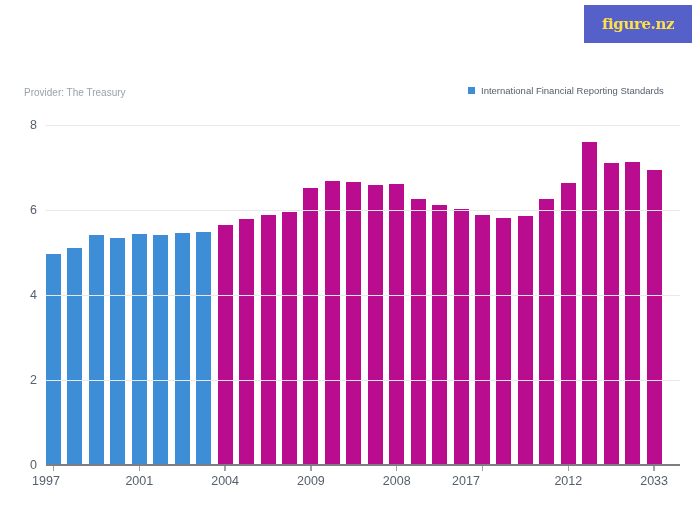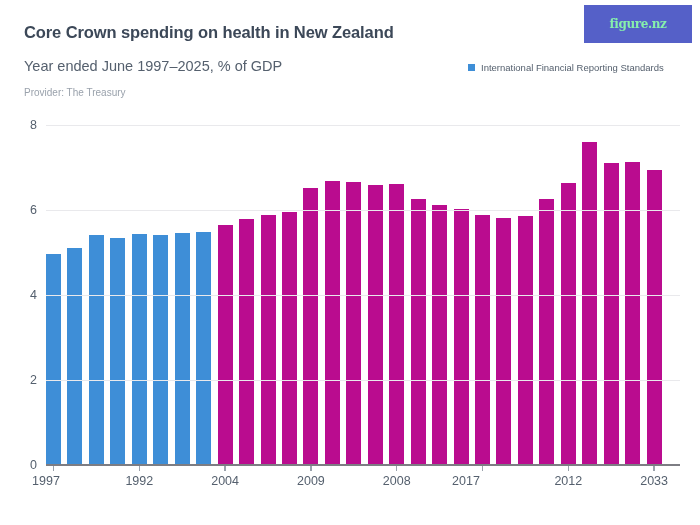--- a/index.html
+++ b/index.html
@@ -57,38 +57,39 @@
     top: 5px;
     width: 108px;
     height: 38px;
     background: #5560c8;
     display: flex;
     align-items: center;
     justify-content: center;
   }
   .logo-text {
     font-family: "DejaVu Serif", serif;
-    font-size: 12px;
+    font-size: 15px;
     font-weight: bold;
-    color: #86efac;
+    color: #fde047;
     letter-spacing: -0.4px;
     line-height: 1;
   }
 
   
   .legend {
     position: absolute;
     left: 468px;
     top: 62px;
   }
   .legend-row {
     display: flex;
     align-items: center;
     margin-bottom: 6px;
     white-space: nowrap;
+    margin-top: 23px;
   }
   .legend-swatch {
     width: 7px;
     height: 7px;
     margin-right: 6px;
     flex: 0 0 auto;
   }
   .legend-label {
     font-size: 9.5px;
     color: #55606e;
@@ -162,22 +163,20 @@
     top: 340px;
     width: 100%;
     height: 34px;
   }
 </style>
 </head>
 <body>
 
 <div class="page">
 
-  <div class="title">Core Crown spending on health in New Zealand</div>
-  <div class="subtitle">Year ended June 1997–2025, % of GDP</div>
   <div class="provider">Provider: The Treasury</div>
 
   <div class="logo">
     <span class="logo-text">figure.nz</span>
   </div>
 
   <div class="legend" id="legend">
       <div class="legend-row">
         <span class="legend-swatch" style="background: rgb(62, 142, 215);"></span>
         <span class="legend-label">International Financial Reporting Standards</span>
@@ -213,21 +212,21 @@
         <div class="bar pbe" title="2021: 6.63% of GDP" style="left: 514.8px; height: 281.775px;"></div>
         <div class="bar pbe" title="2022: 7.6% of GDP" style="left: 536.25px; height: 323px;"></div>
         <div class="bar pbe" title="2023: 7.1% of GDP" style="left: 557.7px; height: 301.75px;"></div>
         <div class="bar pbe" title="2024: 7.14% of GDP" style="left: 579.15px; height: 303.45px;"></div>
         <div class="bar pbe" title="2025: 6.95% of GDP" style="left: 600.6px; height: 295.375px;"></div>
       </div>
     <div class="xaxis" id="xaxis">
         <div class="xtick-mark" style="left: 6.75px;"></div>
         <div class="xtick-label" style="left: 0;">1997</div>
         <div class="xtick-mark" style="left: 92.55px;"></div>
-        <div class="xtick-label" style="left: 93.3px;">1992</div>
+        <div class="xtick-label" style="left: 93.3px;">2001</div>
         <div class="xtick-mark" style="left: 178.35px;"></div>
         <div class="xtick-label" style="left: 179.1px;">2004</div>
         <div class="xtick-mark" style="left: 264.15px;"></div>
         <div class="xtick-label" style="left: 264.9px;">2009</div>
         <div class="xtick-mark" style="left: 349.95px;"></div>
         <div class="xtick-label" style="left: 350.7px;">2008</div>
         <div class="xtick-mark" style="left: 435.75px;"></div>
         <div class="xtick-label" style="left: 420px;">2017</div>
         <div class="xtick-mark" style="left: 521.55px;"></div>
         <div class="xtick-label" style="left: 522.3px;">2012</div>

